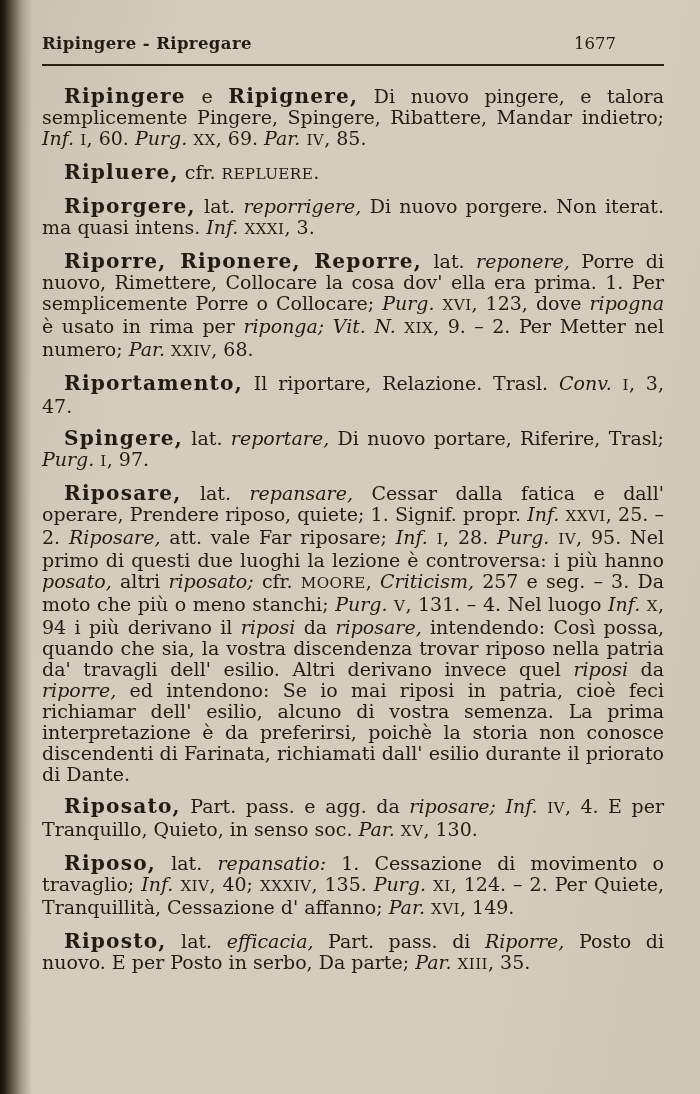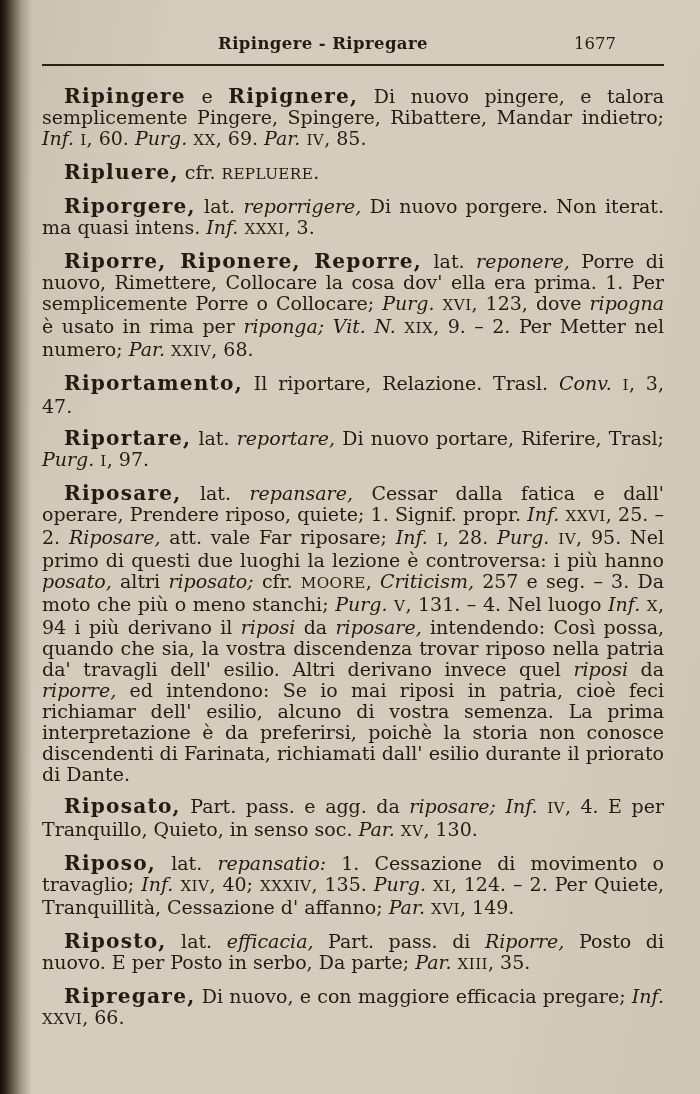--- a/index.html
+++ b/index.html
@@ -19,21 +19,21 @@
   .binding{
     position:absolute;left:0;top:0;bottom:0;width:32px;
     background:linear-gradient(to right,#140f09 0%,#2c241a 15%,#6b6154 42%,#a79d8d 68%,rgba(213,204,189,0) 100%);
     pointer-events:none;
   }
   .content{
     position:absolute;left:42px;right:36px;top:34px;
   }
   .running-header{position:relative;height:26px;}
   .running-title{
-    position:absolute;left:0;right:60px;text-align:center;
+    position:absolute;left:0;right:60px;
     font-weight:bold;font-size:16.5px;letter-spacing:0.4px;
   }
   .page-number{
     position:absolute;right:48px;top:0;font-size:16.5px;margin-left:12px;
   }
   .header-rule{
     border:0;border-bottom:2px solid #2a2215;
     margin:4px 0 0 0;
   }
   .entries{margin-top:20px;}
@@ -57,21 +57,20 @@
       <div class="running-title">Ripingere - Ripregare</div>
       <div class="page-number">1677</div>
     </div>
     <hr class="header-rule">
     <div class="entries">
         <p class="entry"><span class="run b">Ripingere</span><span class="run n"> e </span><span class="run b">Ripignere,</span><span class="run n"> Di nuovo pingere, e talora semplicemente Pingere, Spingere, Ribattere, Mandar indietro; </span><span class="run i">Inf. </span><span class="run sc">I</span><span class="run n">, 60. </span><span class="run i">Purg. </span><span class="run sc">XX</span><span class="run n">, 69. </span><span class="run i">Par. </span><span class="run sc">IV</span><span class="run n">, 85.</span></p>
         <p class="entry"><span class="run b">Ripluere,</span><span class="run n"> cfr. </span><span class="run sc">REPLUERE</span><span class="run n">.</span></p>
         <p class="entry"><span class="run b">Riporgere,</span><span class="run n"> lat. </span><span class="run i">reporrigere,</span><span class="run n"> Di nuovo porgere. Non iterat. ma quasi intens. </span><span class="run i">Inf. </span><span class="run sc">XXXI</span><span class="run n">, 3.</span></p>
         <p class="entry"><span class="run b">Riporre, Riponere, Reporre,</span><span class="run n"> lat. </span><span class="run i">reponere,</span><span class="run n"> Porre di nuovo, Rimettere, Collocare la cosa dov' ella era prima. 1. Per semplicemente Porre o Collocare; </span><span class="run i">Purg. </span><span class="run sc">XVI</span><span class="run n">, 123, dove </span><span class="run i">ripogna</span><span class="run n"> è usato in rima per </span><span class="run i">riponga;</span><span class="run n"> </span><span class="run i">Vit. N. </span><span class="run sc">XIX</span><span class="run n">, 9. – 2. Per Metter nel numero; </span><span class="run i">Par. </span><span class="run sc">XXIV</span><span class="run n">, 68.</span></p>
         <p class="entry"><span class="run b">Riportamento,</span><span class="run n"> Il riportare, Relazione. Trasl. </span><span class="run i">Conv. </span><span class="run sc">I</span><span class="run n">, 3, 47.</span></p>
-        <p class="entry"><span class="run b">Riportare,</span><span class="run n"> lat. </span><span class="run i">reportare,</span><span class="run n"> Di nuovo portare, Riferire, Trasl; </span><span class="run i">Purg. </span><span class="run sc">I</span><span class="run n">, 97.</span></p>
+        <p class="entry"><span class="run b">Spingere,</span><span class="run n"> lat. </span><span class="run i">reportare,</span><span class="run n"> Di nuovo portare, Riferire, Trasl; </span><span class="run i">Purg. </span><span class="run sc">I</span><span class="run n">, 97.</span></p>
         <p class="entry"><span class="run b">Riposare,</span><span class="run n"> lat. </span><span class="run i">repansare,</span><span class="run n"> Cessar dalla fatica e dall' operare, Prendere riposo, quiete; 1. Signif. propr. </span><span class="run i">Inf. </span><span class="run sc">XXVI</span><span class="run n">, 25. – 2. </span><span class="run i">Riposare,</span><span class="run n"> att. vale Far riposare; </span><span class="run i">Inf. </span><span class="run sc">I</span><span class="run n">, 28. </span><span class="run i">Purg. </span><span class="run sc">IV</span><span class="run n">, 95. Nel primo di questi due luoghi la lezione è controversa: i più hanno </span><span class="run i">posato,</span><span class="run n"> altri </span><span class="run i">riposato;</span><span class="run n"> cfr. </span><span class="run sc">MOORE</span><span class="run n">, </span><span class="run i">Criticism,</span><span class="run n"> 257 e seg. – 3. Da moto che più o meno stanchi; </span><span class="run i">Purg. </span><span class="run sc">V</span><span class="run n">, 131. – 4. Nel luogo </span><span class="run i">Inf. </span><span class="run sc">X</span><span class="run n">, 94 i più derivano il </span><span class="run i">riposi</span><span class="run n"> da </span><span class="run i">riposare,</span><span class="run n"> intendendo: Così possa, quando che sia, la vostra discendenza trovar riposo nella patria da' travagli dell' esilio. Altri derivano invece quel </span><span class="run i">riposi</span><span class="run n"> da </span><span class="run i">riporre,</span><span class="run n"> ed intendono: Se io mai riposi in patria, cioè feci richiamar dell' esilio, alcuno di vostra semenza. La prima interpretazione è da preferirsi, poichè la storia non conosce discendenti di Farinata, richiamati dall' esilio durante il priorato di Dante.</span></p>
         <p class="entry"><span class="run b">Riposato,</span><span class="run n"> Part. pass. e agg. da </span><span class="run i">riposare;</span><span class="run n"> </span><span class="run i">Inf. </span><span class="run sc">IV</span><span class="run n">, 4. E per Tranquillo, Quieto, in senso soc. </span><span class="run i">Par. </span><span class="run sc">XV</span><span class="run n">, 130.</span></p>
         <p class="entry"><span class="run b">Riposo,</span><span class="run n"> lat. </span><span class="run i">repansatio:</span><span class="run n"> 1. Cessazione di movimento o travaglio; </span><span class="run i">Inf. </span><span class="run sc">XIV</span><span class="run n">, 40; </span><span class="run sc">XXXIV</span><span class="run n">, 135. </span><span class="run i">Purg. </span><span class="run sc">XI</span><span class="run n">, 124. – 2. Per Quiete, Tranquillità, Cessazione d' affanno; </span><span class="run i">Par. </span><span class="run sc">XVI</span><span class="run n">, 149.</span></p>
         <p class="entry"><span class="run b">Riposto,</span><span class="run n"> lat. </span><span class="run i">efficacia,</span><span class="run n"> Part. pass. di </span><span class="run i">Riporre,</span><span class="run n"> Posto di nuovo. E per Posto in serbo, Da parte; </span><span class="run i">Par. </span><span class="run sc">XIII</span><span class="run n">, 35.</span></p>
-        <p class="entry"><span class="run b">Ripregare,</span><span class="run n"> Di nuovo, e con maggiore efficacia pregare; </span><span class="run i">Inf. </span><span class="run sc">XXVI</span><span class="run n">, 66.</span></p>
       </div>
   </div>
 </div>
 
 </body></html>

